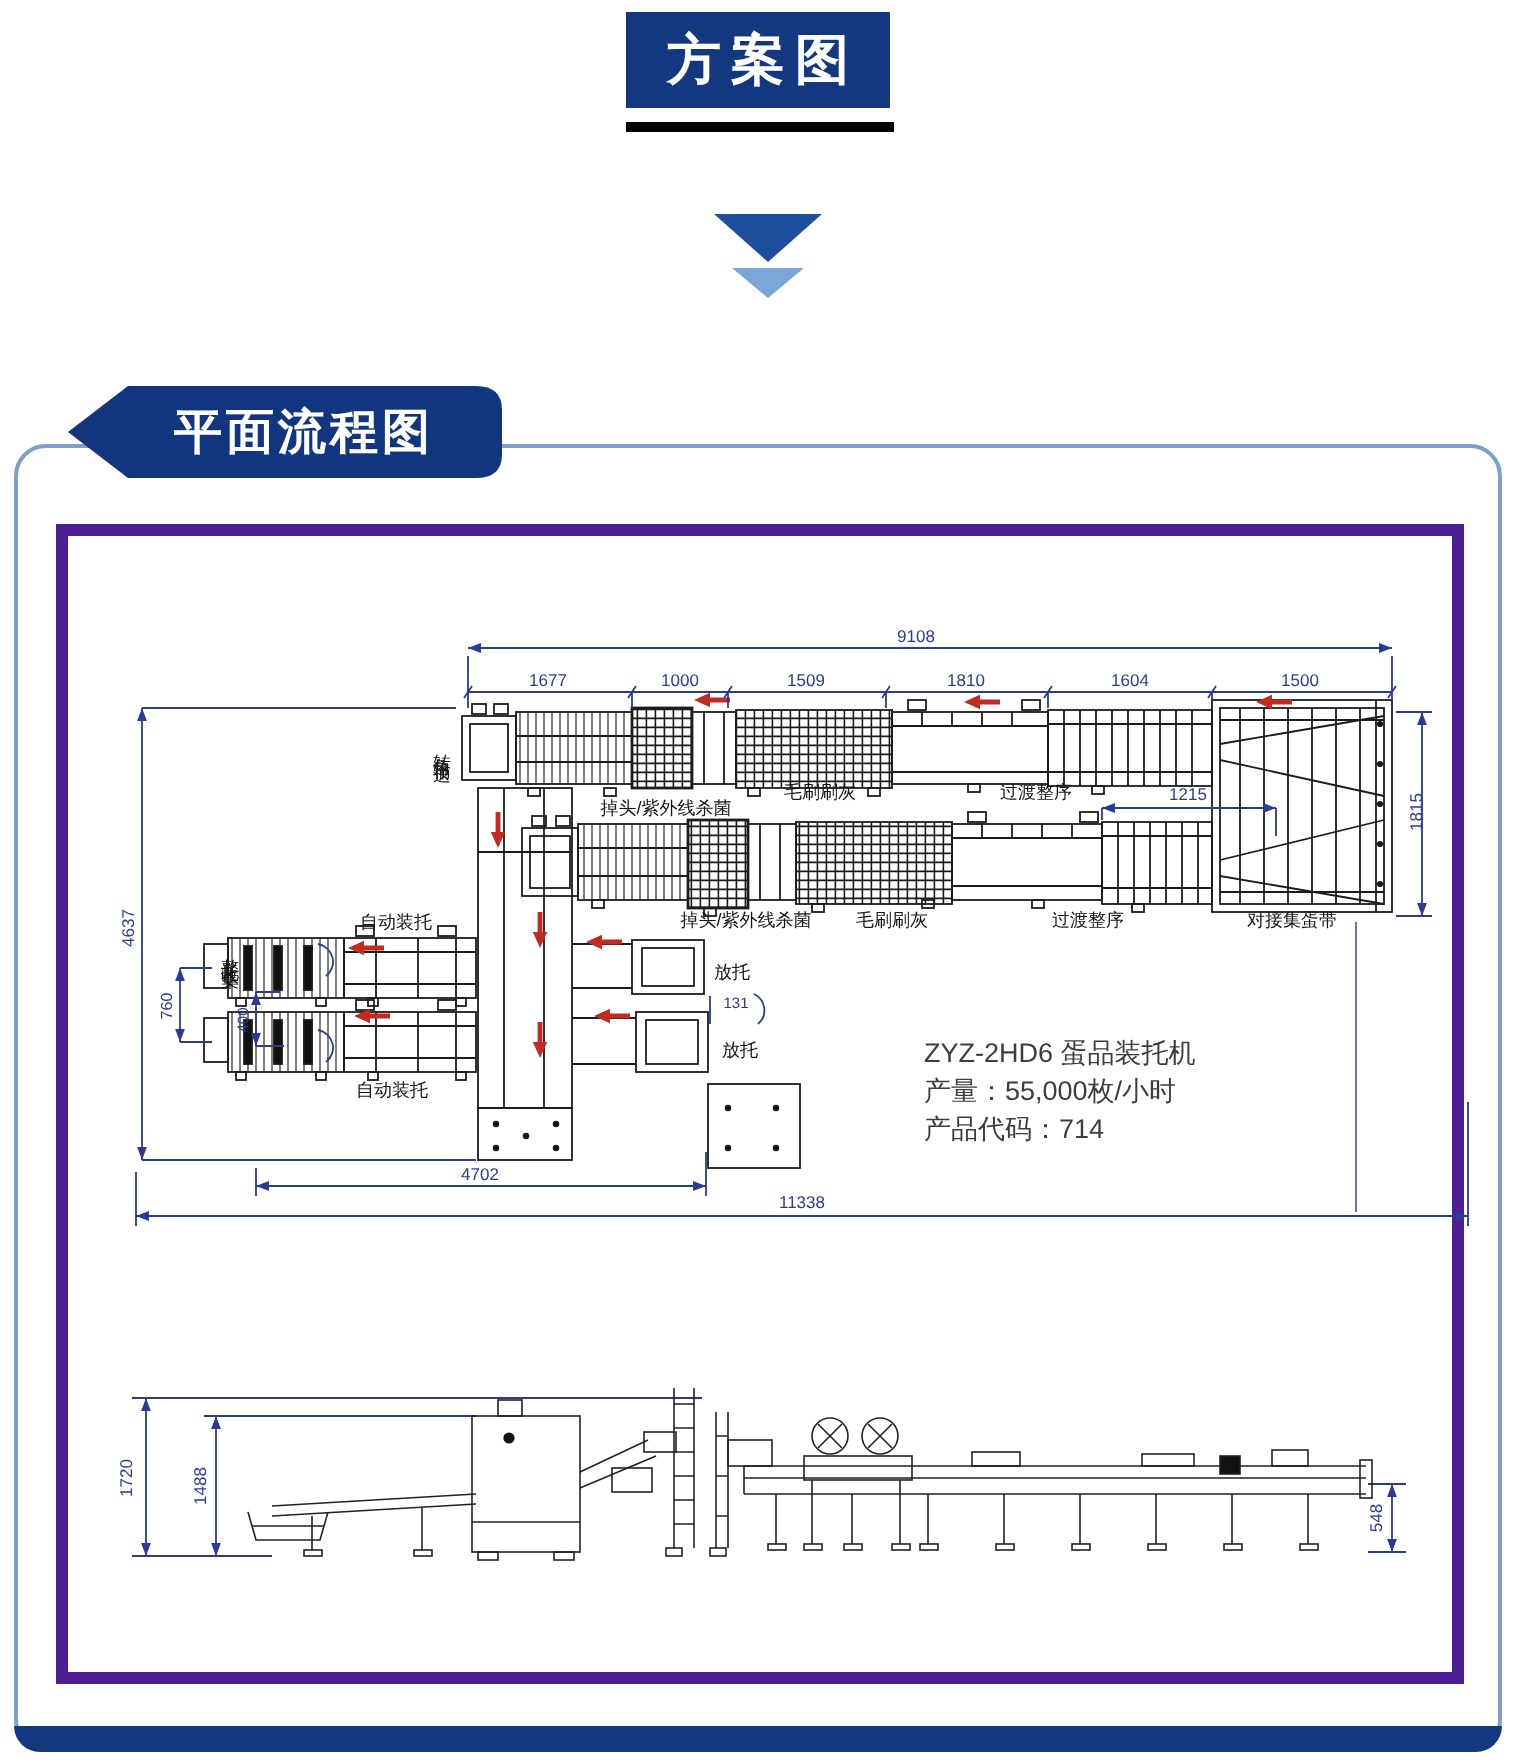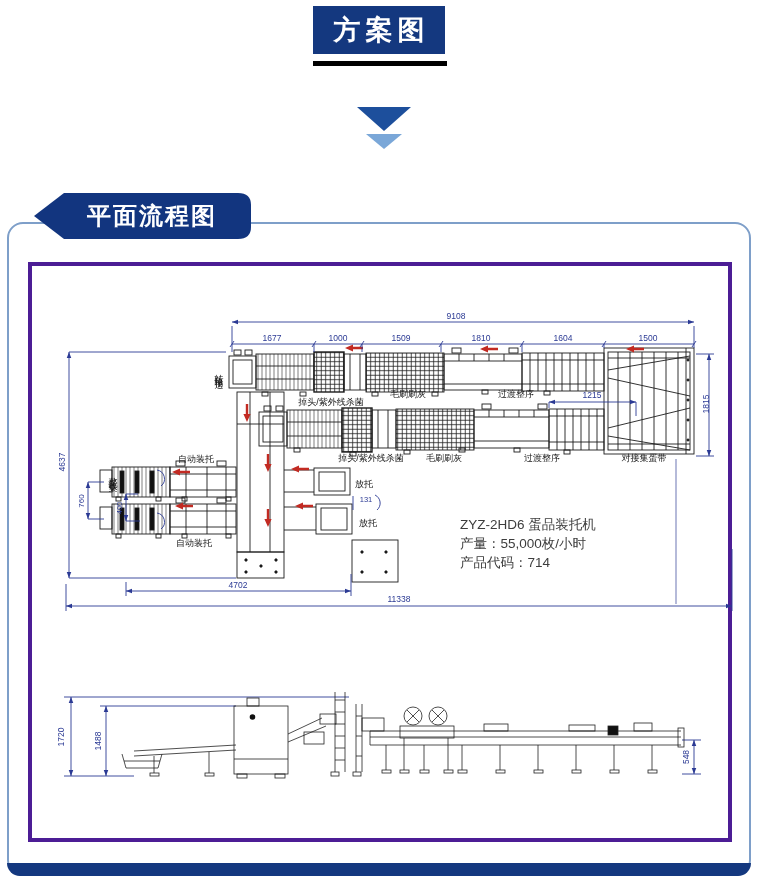--- a/index.html
+++ b/index.html
@@ -22,21 +22,21 @@
   .card{position:absolute;left:7px;top:222px;width:744px;height:654px;border:2px solid #7e9fc9;
         border-radius:16px;background:#fff;box-sizing:border-box;}
   .card-bottom{position:absolute;left:-2px;right:-2px;bottom:-2px;height:13px;background:#14387f;
                border-radius:0 0 16px 16px;}
 
   
   .banner{position:absolute;left:0;top:190px;width:222px;height:52px;z-index:6;margin-left:34px;}
   .banner svg{display:block;}
 
   
-  .sheet{position:absolute;left:28px;top:262px;width:704px;height:580px;border:4px solid #4c1d95;
+  .sheet{position:absolute;left:28px;top:262px;width:704px;height:580px;border:6px solid #4c1d95;
          box-sizing:border-box;background:#fff;z-index:4;}
   .sheet > svg{position:absolute;left:0;top:0;}
   .vtext{position:absolute;writing-mode:vertical-rl;text-orientation:upright;font-size:9px;color:#141414;
          letter-spacing:2px;line-height:1;}
   #vt-corner{left:182px;top:101px;}
   #vt-stack{left:76px;top:204px;}
 </style>
 </head>
 <body>
 

